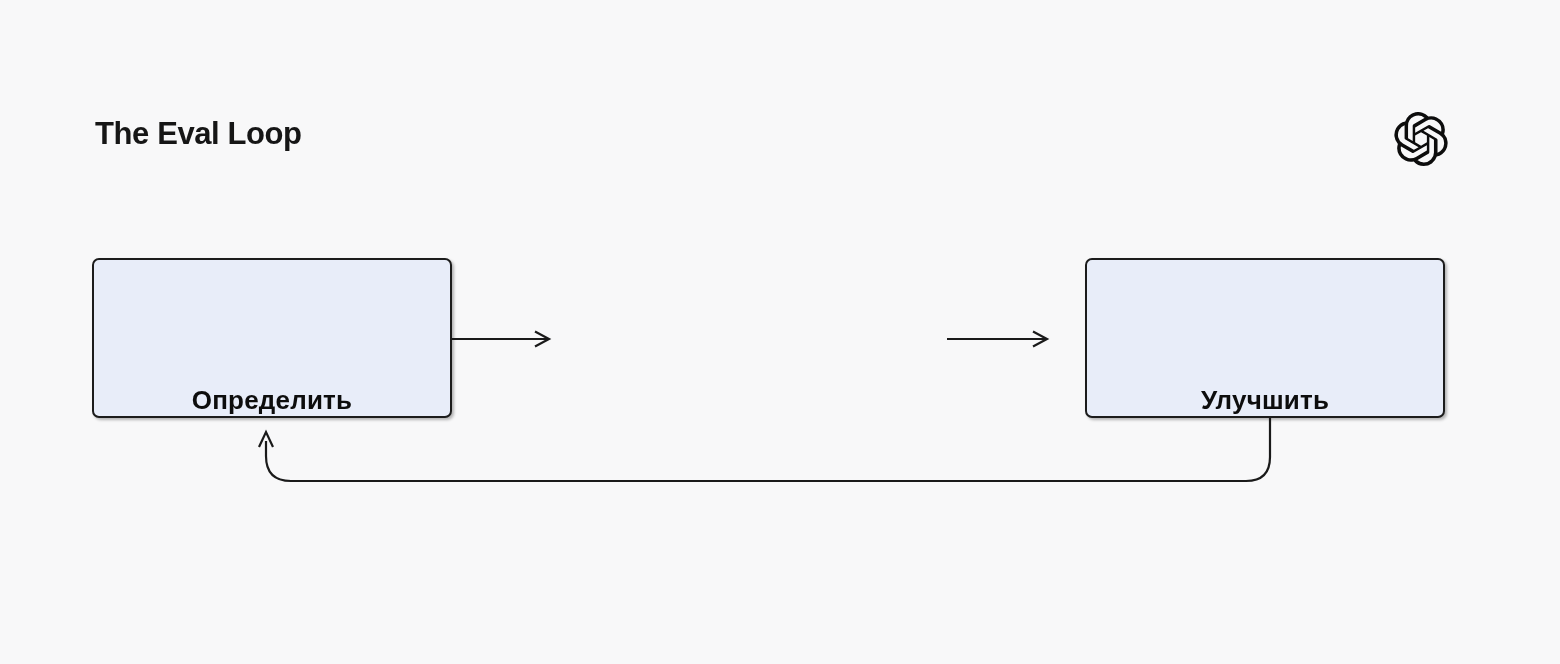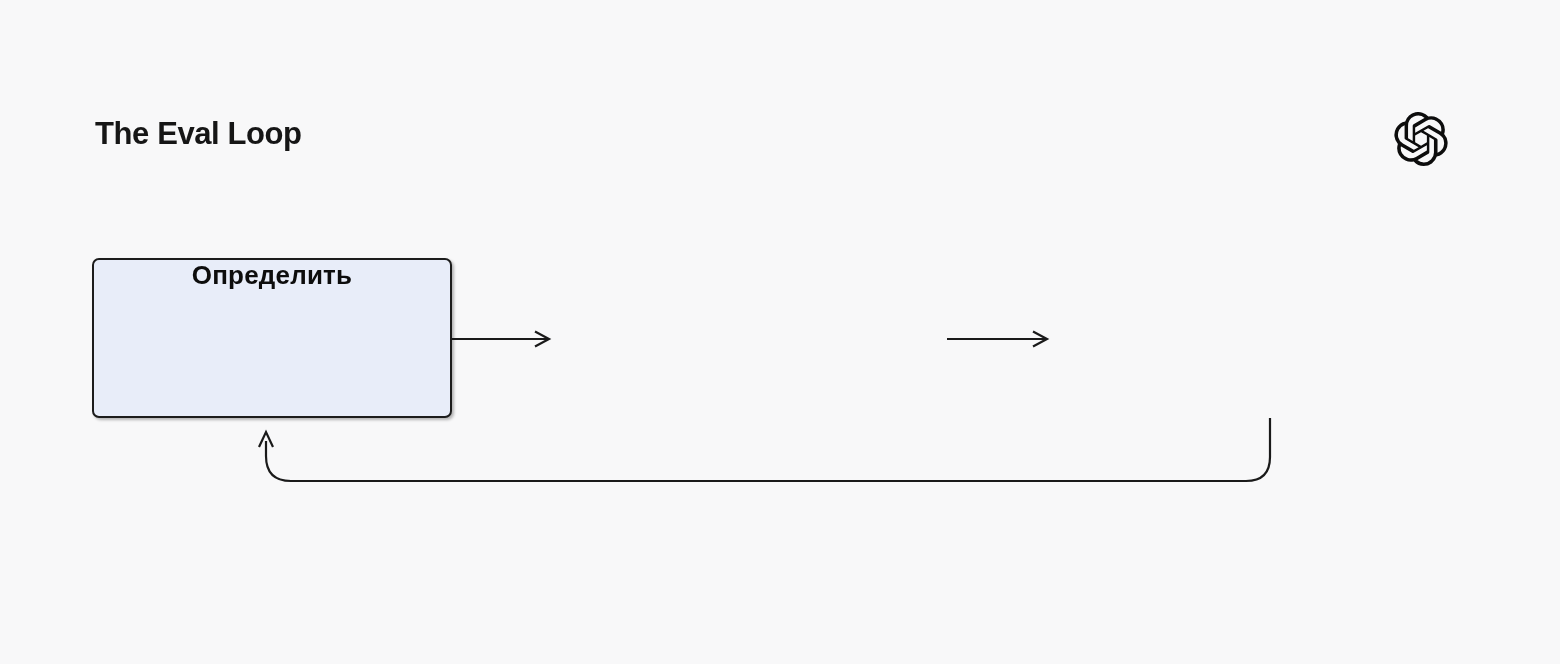--- a/index.html
+++ b/index.html
@@ -39,21 +39,21 @@
   .logo svg { width: 100%; height: 100%; display: block; }
   .node {
     position: absolute;
     top: 258px;
     width: 360px; height: 160px;
     background: var(--node-fill);
     border: 2px solid var(--node-border);
     border-radius: 7px;
     box-shadow: 2px 2px 3px rgba(0,0,0,0.28);
     display: flex;
-    align-items: flex-start;
+    align-items: flex-end;
     justify-content: center;
   }
   .node-label {
     font-size: 26px;
     font-weight: 700;
     color: var(--node-text);
     letter-spacing: 0.2px;
   }
   #node-define  { left: 92px;  }
   #node-measure { left: 589px; width: 358px; }
@@ -81,20 +81,23 @@
     <svg viewBox="0 0 24 24" fill="currentColor" aria-hidden="true">
       <path d="M22.2819 9.8211a5.9847 5.9847 0 0 0-.5157-4.9108 6.0462 6.0462 0 0 0-6.5098-2.9A6.0651 6.0651 0 0 0 4.9807 4.1818a5.9847 5.9847 0 0 0-3.9977 2.9 6.0462 6.0462 0 0 0 .7427 7.0966 5.98 5.98 0 0 0 .511 4.9107 6.051 6.051 0 0 0 6.5146 2.9001A5.9847 5.9847 0 0 0 13.2599 24a6.0557 6.0557 0 0 0 5.7718-4.2058 5.9894 5.9894 0 0 0 3.9977-2.9001 6.0557 6.0557 0 0 0-.7475-7.073zm-9.022 12.6081a4.4755 4.4755 0 0 1-2.8764-1.0408l.1419-.0804 4.7783-2.7582a.7948.7948 0 0 0 .3927-.6813v-6.7226l2.02 1.1686a.071.071 0 0 1 .038.052v5.5826a4.504 4.504 0 0 1-4.4945 4.4944zm-9.6607-4.1254a4.4708 4.4708 0 0 1-.5346-3.0137l.142.0852 4.783 2.7582a.7712.7712 0 0 0 .7806 0l5.8428-3.3685v2.3324a.0804.0804 0 0 1-.0332.0615L9.74 19.9502a4.4992 4.4992 0 0 1-6.1408-1.6464zM2.3408 7.8956a4.485 4.485 0 0 1 2.3655-1.9728V11.6a.7664.7664 0 0 0 .3879.6765l5.8144 3.3543-2.0201 1.1685a.0757.0757 0 0 1-.071 0l-4.8303-2.7865A4.504 4.504 0 0 1 2.3408 7.8956zm16.5963 3.8558L13.1038 8.364 15.1192 7.2a.0757.0757 0 0 1 .071 0l4.8303 2.7913a4.4944 4.4944 0 0 1-.6765 8.1042v-5.6772a.79.79 0 0 0-.407-.667zm2.0107-3.0231l-.142-.0852-4.7735-2.7818a.7759.7759 0 0 0-.7854 0L9.409 9.2297V6.8974a.0662.0662 0 0 1 .0284-.0615l4.8303-2.7866a4.4992 4.4992 0 0 1 6.6802 4.66zM8.3065 12.863l-2.02-1.1638a.0804.0804 0 0 1-.038-.0567V6.0742a4.4992 4.4992 0 0 1 7.3757-3.4537l-.142.0805L8.704 5.459a.7948.7948 0 0 0-.3927.6813zm1.0976-2.3654l2.602-1.4998 2.6069 1.4998v2.9994l-2.5974 1.4997-2.6067-1.4997z"></path>
     </svg>
   </span>
 
   <div class="node" id="node-define">
     <span class="node-label">Определить</span>
   </div>
 
 
+  <div class="node" id="node-improve">
+    <span class="node-label">Улучшить</span>
+  </div>
 
   <svg class="edges" viewBox="0 0 1560 664">
     <g>
       <line x1="452" y1="339" x2="548" y2="339"></line>
       <polyline points="535,331.5 549,339 535,346.5"></polyline>
     </g>
     <g>
       <line x1="947" y1="339" x2="1046" y2="339"></line>
       <polyline points="1033,331.5 1047,339 1033,346.5"></polyline>
     </g>

